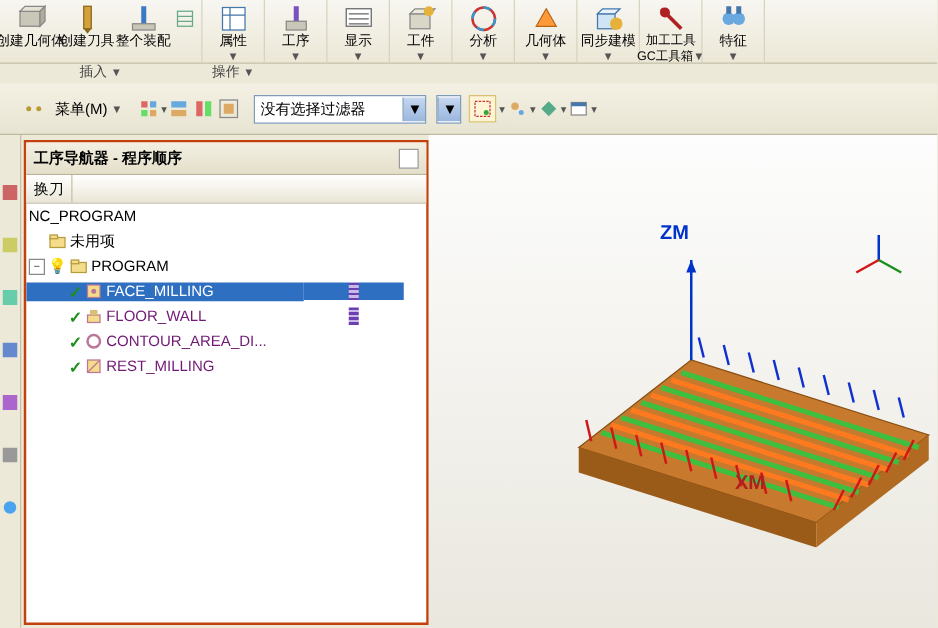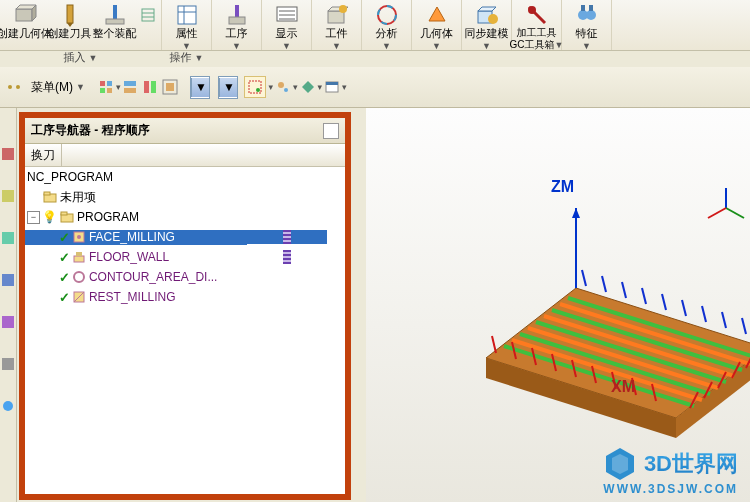--- a/index.html
+++ b/index.html
@@ -8,31 +8,31 @@
 .ribbon-group{display:flex;flex-direction:column;align-items:center;border-right:1px solid #d8d3be;padding:2px 2px 0;position:relative}
 .ribbon-row{display:flex}
 .rbtn{display:flex;flex-direction:column;align-items:center;justify-content:flex-start;width:45px;height:46px;padding:1px 0;box-sizing:border-box;cursor:default}
 .rbtn .ricon{width:24px;height:24px;display:flex;align-items:center;justify-content:center}
 .rbtn .rlabel{font-size:11px;line-height:12px;text-align:center;white-space:pre}
 
 .group-caption{position:absolute;bottom:-15px;left:0;right:0;text-align:center;font-size:11px;color:#444}
 
 .drop{font-size:9px;color:#555}
 
-.tbar2{display:flex;align-items:center;height:40px;background:linear-gradient(#f4f1e4,#e8e4d2);border-bottom:1px solid #bfb99f;padding:0 4px;margin-top:16px}
+.tbar2{display:flex;align-items:center;height:40px;background:linear-gradient(#f4f1e4,#e8e4d2);border-bottom:1px solid #bfb99f;padding:0 17px;margin-top:16px}
 .menu-btn{display:flex;align-items:center;padding:2px 6px;border:1px solid transparent;border-radius:2px;margin-right:4px}
 .small-ico{width:16px;height:16px;display:flex;align-items:center;justify-content:center;margin:0 2px}
 .combo{display:flex;align-items:center;background:#fff;border:1px solid #7f9db9;height:21px;margin:0 4px}
 .combo .txt{padding:0 4px;min-width:110px;white-space:nowrap}
 .combo .arrw{width:17px;height:19px;background:linear-gradient(#c6d7ef,#9ab6de);display:flex;align-items:center;justify-content:center;border-left:1px solid #7f9db9}
 
 .main{display:flex;height:396px}
 .leftbar{width:16px;background:#ece9d8;border-right:1px solid #c3bfa8;display:flex;flex-direction:column;align-items:center;padding-top:40px;gap:30px}
 .leftbar .lb{width:12px;height:12px}
-.navpanel{width:320px;background:#fff;border:6px solid #c2410c;margin:4px 15px 4px 2px;display:flex;flex-direction:column}
+.navpanel{width:320px;background:#fff;border:2px solid #c2410c;margin:4px 0 4px 2px;display:flex;flex-direction:column}
 .nav-title{background:linear-gradient(#f3f0e2,#e4dfca);border-bottom:1px solid #bab594;padding:4px 6px;display:flex;align-items:center;justify-content:space-between;font-weight:bold}
 .nav-title .pin{width:14px;height:14px;border:1px solid #999;background:#fff}
 .nav-hdr{display:flex;height:22px;background:linear-gradient(#fff,#eae6d6);border-bottom:1px solid #c6c1ab}
 .nav-hdr div{border-right:1px solid #c6c1ab;padding:3px 6px}
 .nav-col-name{width:210px}
 .nav-body{flex:1;overflow:hidden}
 .tree-row{display:flex;align-items:center;height:20px;white-space:nowrap}
 .tree-cell-name{width:222px;display:flex;align-items:center;box-sizing:border-box;overflow:hidden}
 .tree-cell-tool{width:80px;display:flex;align-items:center;justify-content:center}
 .indent{display:inline-block}
@@ -262,20 +262,21 @@
     </span>
   <span class="small-ico">
       <svg width="16" height="16">
         <rect x="1" y="1" width="14" height="14" fill="none" stroke="#888"></rect>
         <rect x="4" y="4" width="8" height="8" fill="#da6"></rect>
       </svg>
     </span>
   <span style="width:6px"></span>
 
   <div class="combo">
+    <span class="txt">没有选择过滤器</span>
     <span class="arrw">▼</span>
   </div>
   <div class="combo" style="">
     <span class="arrw">▼</span>
   </div>
 
   <span class="small-ico" style="border:1px solid #d9c074;background:#fdf5d6;padding:2px">
       <svg width="14" height="14">
         <rect x="1" y="1" width="12" height="12" fill="none" stroke="#c33" stroke-dasharray="2 1"></rect>
         <circle cx="10" cy="10" r="2" fill="#3a3"></circle>
@@ -507,26 +508,14 @@
         <g transform="translate(280,50)">
           <line x1="0" y1="0" x2="0" y2="-20" stroke="#0033cc" stroke-width="2"></line>
           <line x1="0" y1="0" x2="18" y2="10" stroke="#1a8f1a" stroke-width="2"></line>
           <line x1="0" y1="0" x2="-18" y2="10" stroke="#d01818" stroke-width="2"></line>
         </g>
       </svg>
     </div>
     <span class="axis-lbl axis-z" style="left:185px;top:70px">ZM</span>
     <span class="axis-lbl axis-x" style="left:245px;top:270px">XM</span>
 
-    <div class="watermark">
-      <div class="wm-top">
-        <span class="wm-logo">
-            <svg width="36" height="36">
-              <polygon points="18,2 32,10 32,26 18,34 4,26 4,10" fill="#2e8fcf"></polygon>
-              <polygon points="18,8 26,12 26,24 18,28 10,24 10,12" fill="#fff" opacity="0.25"></polygon>
-            </svg>
-          </span>
-        <span class="wm-title">3D世界网</span>
-      </div>
-      <span class="wm-url">WWW.3DSJW.COM</span>
-    </div>
   </div>
 </div>
 
 </body></html>

